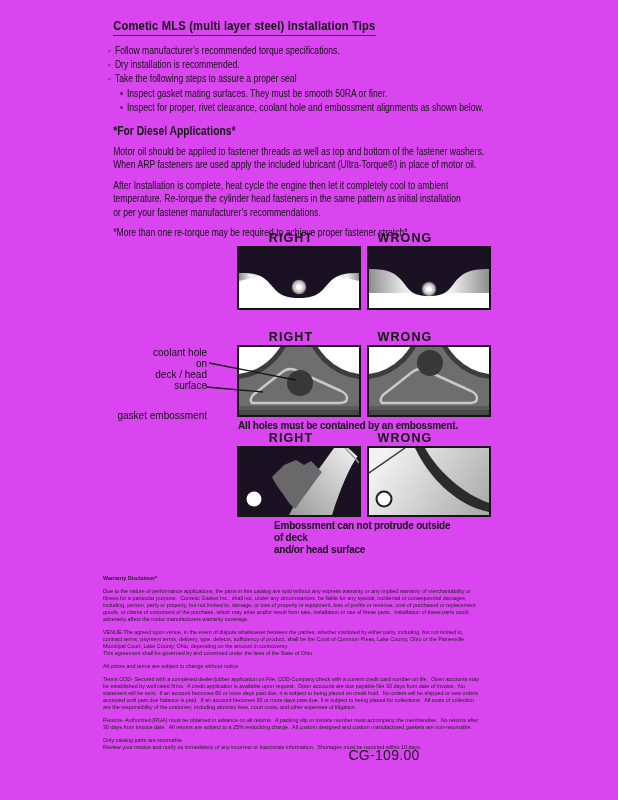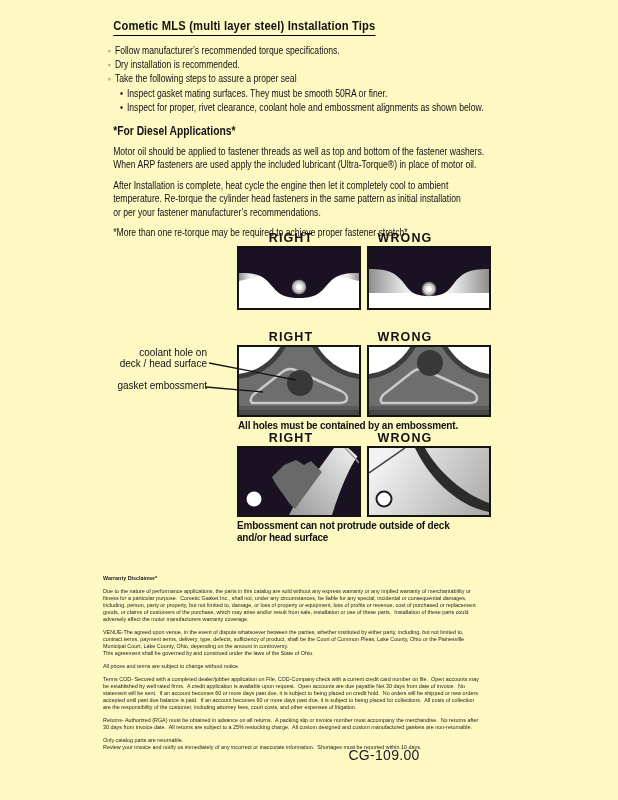--- a/index.html
+++ b/index.html
@@ -1,21 +1,21 @@
 <!DOCTYPE html>
 <html><head>
 <meta charset="utf-8">
 <style>
   html,body { margin:0; padding:0; background:#e8e8e8; }
   .page {
     position:relative; width:618px; height:800px; margin:0 auto;
-    background:#fef9c3; overflow:hidden;
+    background:#d946ef; overflow:hidden;
     font-family:"Liberation Sans", sans-serif; color:#111;
   }
-  .pre { white-space:pre-wrap; }
+  .pre { white-space:pre-wrap;margin-left:37px; }
   
   .copy {
     position:absolute; left:108px; top:16px; width:470px;
     transform:scaleX(0.86); transform-origin:0 0;
   }
   .title {
     margin-left:6px; display:inline-block;
     font-size:13px; font-weight:bold; letter-spacing:.2px;
     border-bottom:1.6px solid #000; padding-bottom:2px; margin-bottom:5px;
   }
@@ -39,21 +39,21 @@
   .dbox { border:2px solid #141414; background:#fff; font-size:0; }
   .dbox + .dbox { margin-left:6px; }
   .dbox svg { display:block; }
   .cap { margin-top:3px; font-size:10px; font-weight:bold; letter-spacing:-0.2px; line-height:12px; }
   .cap.center { text-align:center; }
   
   .leader-labels {
     position:absolute; left:113px; top:347px; width:94px;
     text-align:right; font-size:10px; line-height:11px;
   }
-  .leader-labels .l2 { margin-top:11px; }
+  .leader-labels .l2 { margin-top:19px; }
   .leader-overlay { position:absolute; left:200px; top:355px; width:110px; height:42px; z-index:5; }
   
   .legal {
     position:absolute; left:103px; top:575px; width:470px;
     transform:scaleX(0.9); transform-origin:0 0;
     font-size:6px; line-height:7px; color:#222;
   }
   .legal .lh { font-weight:bold; margin-bottom:6px; }
   .legal p { margin:0 0 6px 0; }
   .pageno {

